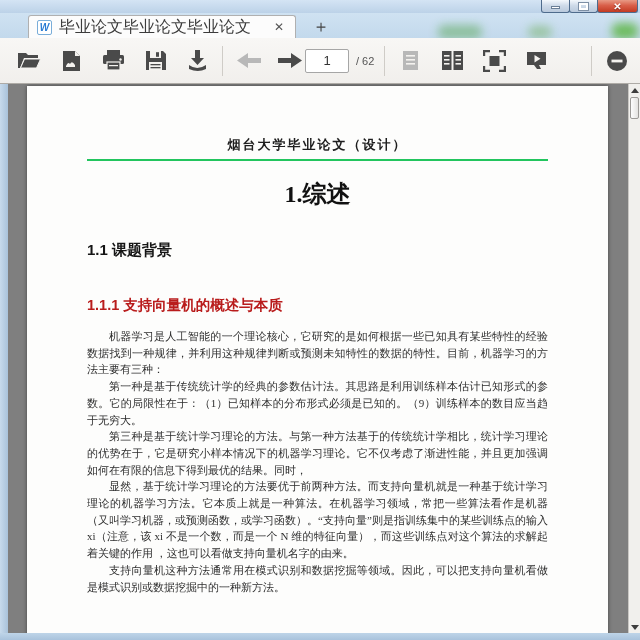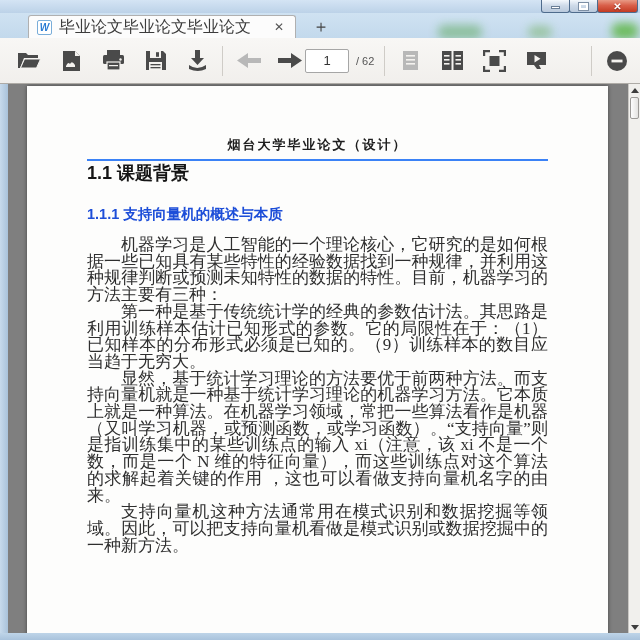--- a/index.html
+++ b/index.html
@@ -83,31 +83,31 @@
     background:#7f7f7f; overflow:hidden;
   }
   .page {
     position:absolute; left:19px; top:2px; width:581px; height:820px;
     background:#fdfdfc; box-shadow:0 0 4px rgba(0,0,0,.45);
     padding:50px 60px 0 60px; color:#2d2d2d;
   }
   .doc-header {
     text-align:center; font-family:"Liberation Serif",serif; font-weight:bold;
     font-size:13px; letter-spacing:2px; color:#1e1e1e;
-    border-bottom:2px solid #3b82f6; padding-bottom:5px;
+    border-bottom:2px solid #22c55e; padding-bottom:5px;
   }
   .doc-chapter {
     text-align:center; font-family:"Liberation Serif",serif; font-weight:bold;
     font-size:24px; color:#111; margin-top:17px;
   }
-  .doc-sec1 { font-weight:bold; font-size:18px; color:#151515; }
-  .doc-sec11 { font-weight:bold; font-size:14.5px; color:#1d4ed8; margin-top:20px; }
+  .doc-sec1 { font-weight:bold; font-size:15px; color:#151515; margin-top:31px; }
+  .doc-sec11 { font-weight:bold; font-size:14.5px; color:#b91c1c; margin-top:36px; }
   .doc-body { margin-top:13px; font-family:"Liberation Serif",serif; }
   .doc-body p {
-    font-size:17px; line-height:16.7px; text-align:justify; text-indent:2em; color:#2e2e2e;
+    font-size:11px; line-height:16.7px; text-align:justify; text-indent:2em; color:#2e2e2e;
   }
 
   
   .vscroll {
     position:absolute; right:0; top:0; width:12px; height:549px;
     background:#f1f0ed; border-left:1px solid #c9c7c3;
   }
   .sb-arrow { position:absolute; left:0; width:12px; height:12px; display:flex; align-items:center; justify-content:center; cursor:pointer; }
   .sb-up { top:0; }
   .sb-down { bottom:0; }
@@ -255,25 +255,27 @@
       <circle cx="11" cy="11" r="10" fill="#4a4a4a"></circle>
       <rect x="5.5" y="9.6" width="11" height="2.8" fill="#f4f2ef"></rect>
     </svg>
   </div>
 </div>
 
 <div class="leftframe"></div>
 <div class="docarea">
   <div class="page">
     <div class="doc-header">烟台大学毕业论文（设计）</div>
+    <div class="doc-chapter">1.综述</div>
     <div class="doc-sec1">1.1  课题背景</div>
     <div class="doc-sec11">1.1.1  支持向量机的概述与本质</div>
     <div class="doc-body">
       <p>机器学习是人工智能的一个理论核心，它研究的是如何根据一些已知具有某些特性的经验数据找到一种规律，并利用这种规律判断或预测未知特性的数据的特性。目前，机器学习的方法主要有三种：</p>
       <p>第一种是基于传统统计学的经典的参数估计法。其思路是利用训练样本估计已知形式的参数。它的局限性在于：（1）已知样本的分布形式必须是已知的。（9）训练样本的数目应当趋于无穷大。</p>
+      <p>第三种是基于统计学习理论的方法。与第一种方法基于的传统统计学相比，统计学习理论的优势在于，它是研究小样本情况下的机器学习理论。它不仅考虑了渐进性能，并且更加强调如何在有限的信息下得到最优的结果。同时，</p>
       <p>显然，基于统计学习理论的方法要优于前两种方法。而支持向量机就是一种基于统计学习理论的机器学习方法。它本质上就是一种算法。在机器学习领域，常把一些算法看作是机器（又叫学习机器，或预测函数，或学习函数）。“支持向量”则是指训练集中的某些训练点的输入 xi（注意，该 xi 不是一个数，而是一个 N 维的特征向量），而这些训练点对这个算法的求解起着关键的作用 ，这也可以看做支持向量机名字的由来。</p>
       <p>支持向量机这种方法通常用在模式识别和数据挖掘等领域。因此，可以把支持向量机看做是模式识别或数据挖掘中的一种新方法。</p>
     </div>
 
   </div>
 
   <div class="vscroll">
     <div class="sb-arrow sb-up">
         <div class="tri-up"></div>
       </div>

